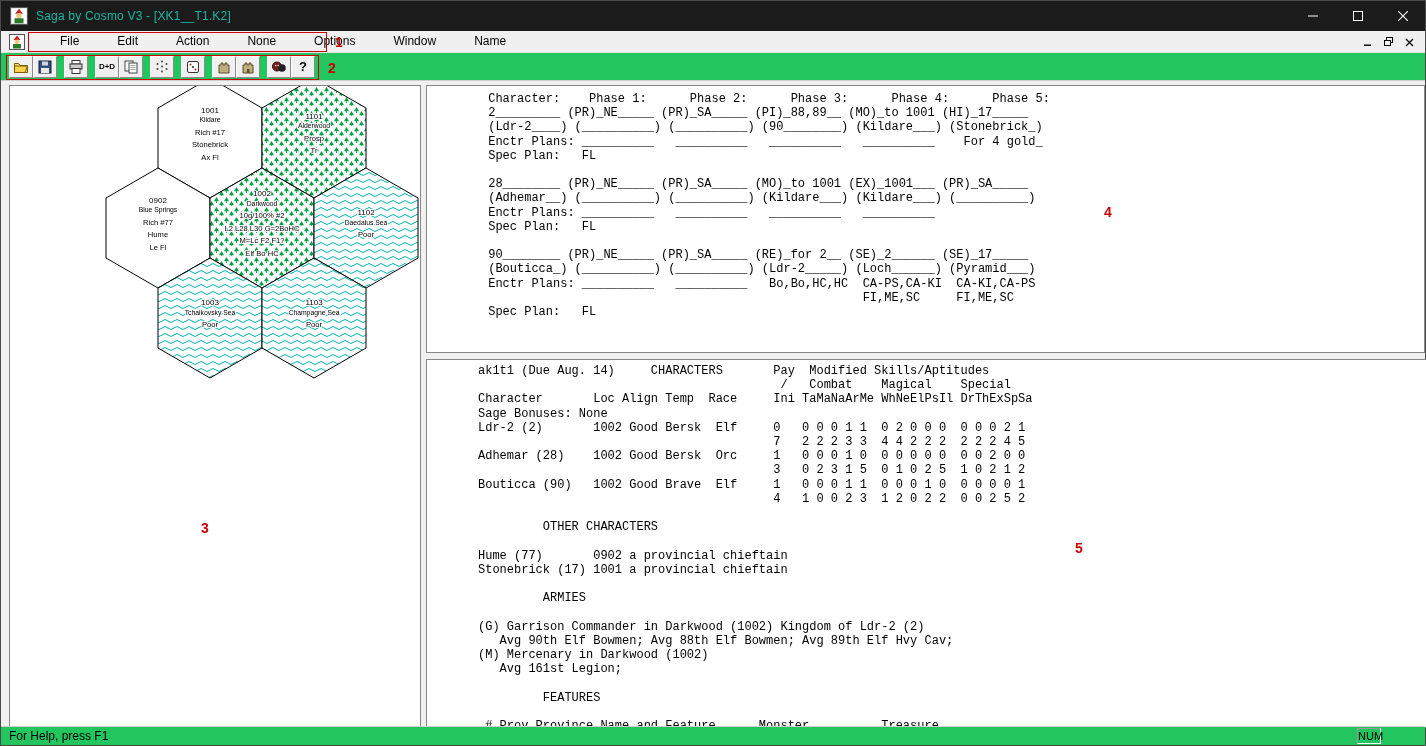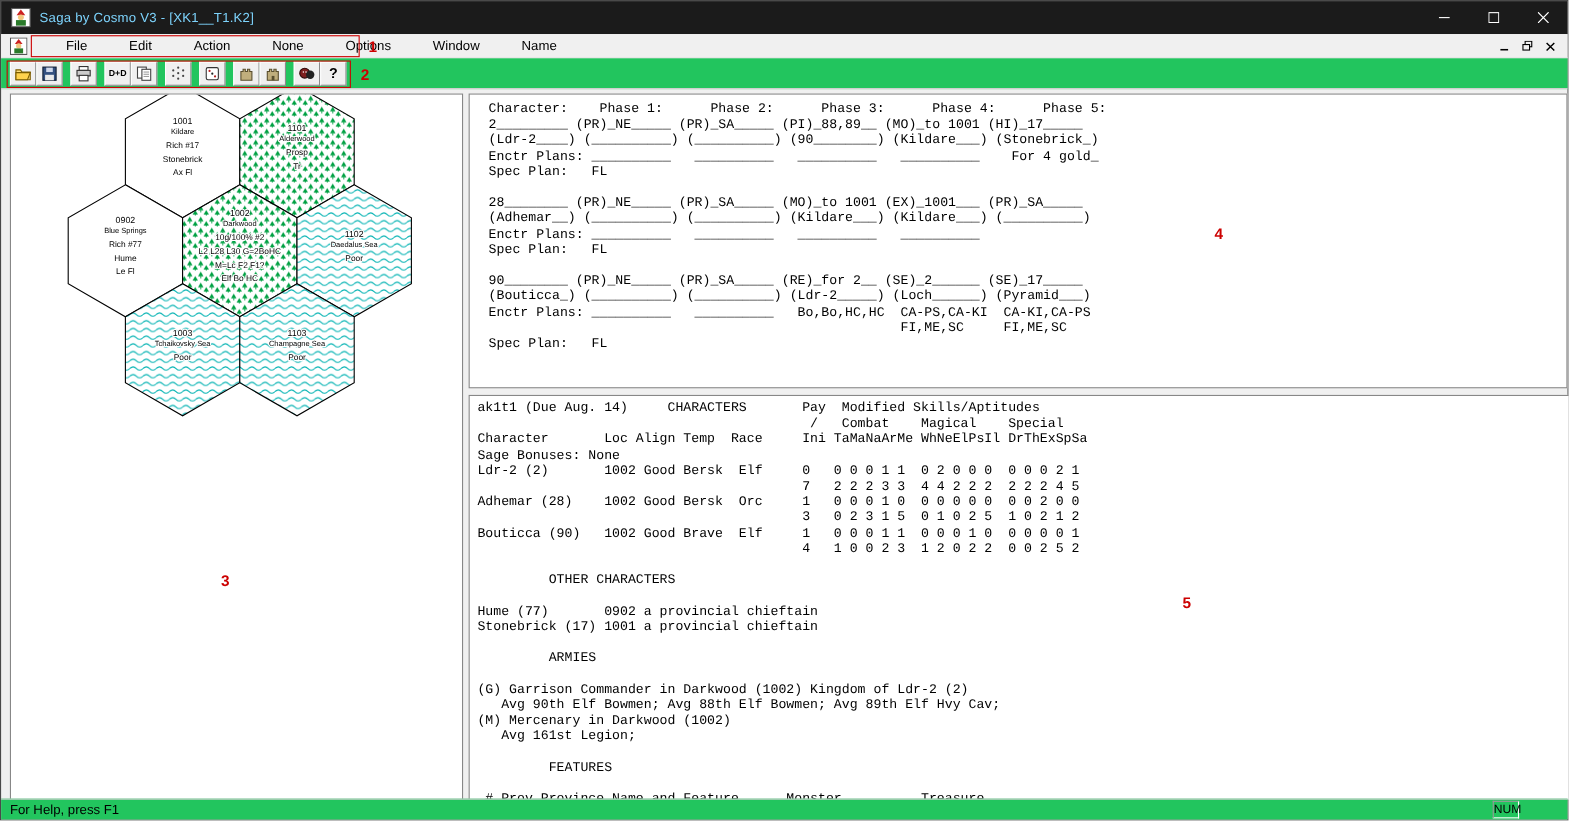--- a/index.html
+++ b/index.html
@@ -1,21 +1,21 @@
 <!DOCTYPE html>
 <html><head>
 <meta charset="utf-8">
 <style>
   * { margin:0; padding:0; box-sizing:border-box; }
   html,body { width:1426px; height:746px; overflow:hidden; }
   body { font-family:"Liberation Sans", sans-serif; background:#f0f0f0; position:relative; }
   .window { position:absolute; inset:0; border:1px solid #4a4a4a; background:#f0f0f0; }
 
   
-  .titlebar { position:absolute; left:0; top:0; width:100%; height:30px; background:#1b1b1b; color:#7dd3fc; display:flex; align-items:center; }
+  .titlebar { position:absolute; left:0; top:0; width:100%; height:30px; background:#1b1b1b; color:#14b8a6; display:flex; align-items:center; }
   .titlebar .appicon { width:18px; height:18px; margin-left:9px; }
   .titlebar .caption { font-size:12px; margin-left:8px; letter-spacing:.2px; }
   .capbtns { position:absolute; right:0; top:0; height:30px; display:flex; }
   .capbtn { width:45px; height:30px; display:flex; align-items:center; justify-content:center; }
 
   
   .menubar { position:absolute; left:0; top:30px; width:100%; height:22px; background:#f0f0f0; display:flex; align-items:center; border-bottom:1px solid #e4e4e4;gap:20px; }
   .menubar .mdi-icon { width:16px; height:16px; margin:0 6px 0 8px; }
   .menuitem { font-size:12px; color:#000; padding:0 9px; line-height:21px; height:21px; }
   .mdibtns { position:absolute; right:6px; top:3px; display:flex; gap:2px; }
@@ -23,21 +23,21 @@
 
   
   .toolbar { position:absolute; left:0; top:52px; width:100%; height:28px; background:#22c55e; border-bottom:1px solid #cfcfcf; display:flex; align-items:center; padding-left:8px; }
   .tbgroup { display:flex; margin-right:7px; }
   .tb { width:24px; height:22px; background:#f0f0f0; border:1px solid; border-color:#fdfdfd #8a8a8a #8a8a8a #fdfdfd; display:flex; align-items:center; justify-content:center; padding:0; font-family:"Liberation Sans",sans-serif; }
   .tb svg { display:block; }
   .dd-label { font-size:8px; font-weight:bold; color:#000; }
   .help-label { font-size:13px; font-weight:bold; color:#000; }
 
   
-  .panel { position:absolute; background:#fff; border:1px solid #878787; overflow:hidden; }
+  .panel { position:absolute; background:#fff; border:1px solid #878787; overflow:hidden;padding-left:44px; }
   .map-panel    { left:8px;   top:84px;  width:412px; height:643px; }
   .plans-panel  { left:425px; top:84px;  width:999px; height:268px; }
   .report-panel { left:425px; top:358px; width:1119px; height:369px; }
   pre.mono { font-family:"Liberation Mono", monospace; font-size:12px; line-height:14.2px; color:#000; white-space:pre; }
   .plans-panel pre { padding:6px 0 0 10px; }
   .report-panel pre { padding:4px 0 0 7px; }
 
   
   .vscroll { position:absolute; right:0; top:0; width:16px; height:100%; background:#f3f3f3; border-left:1px solid #e0e0e0; }
   .varrow { position:absolute; left:0; width:15px; height:15px; display:flex; align-items:center; justify-content:center; color:#6e6e6e; font-size:7px; background:#f3f3f3; }

